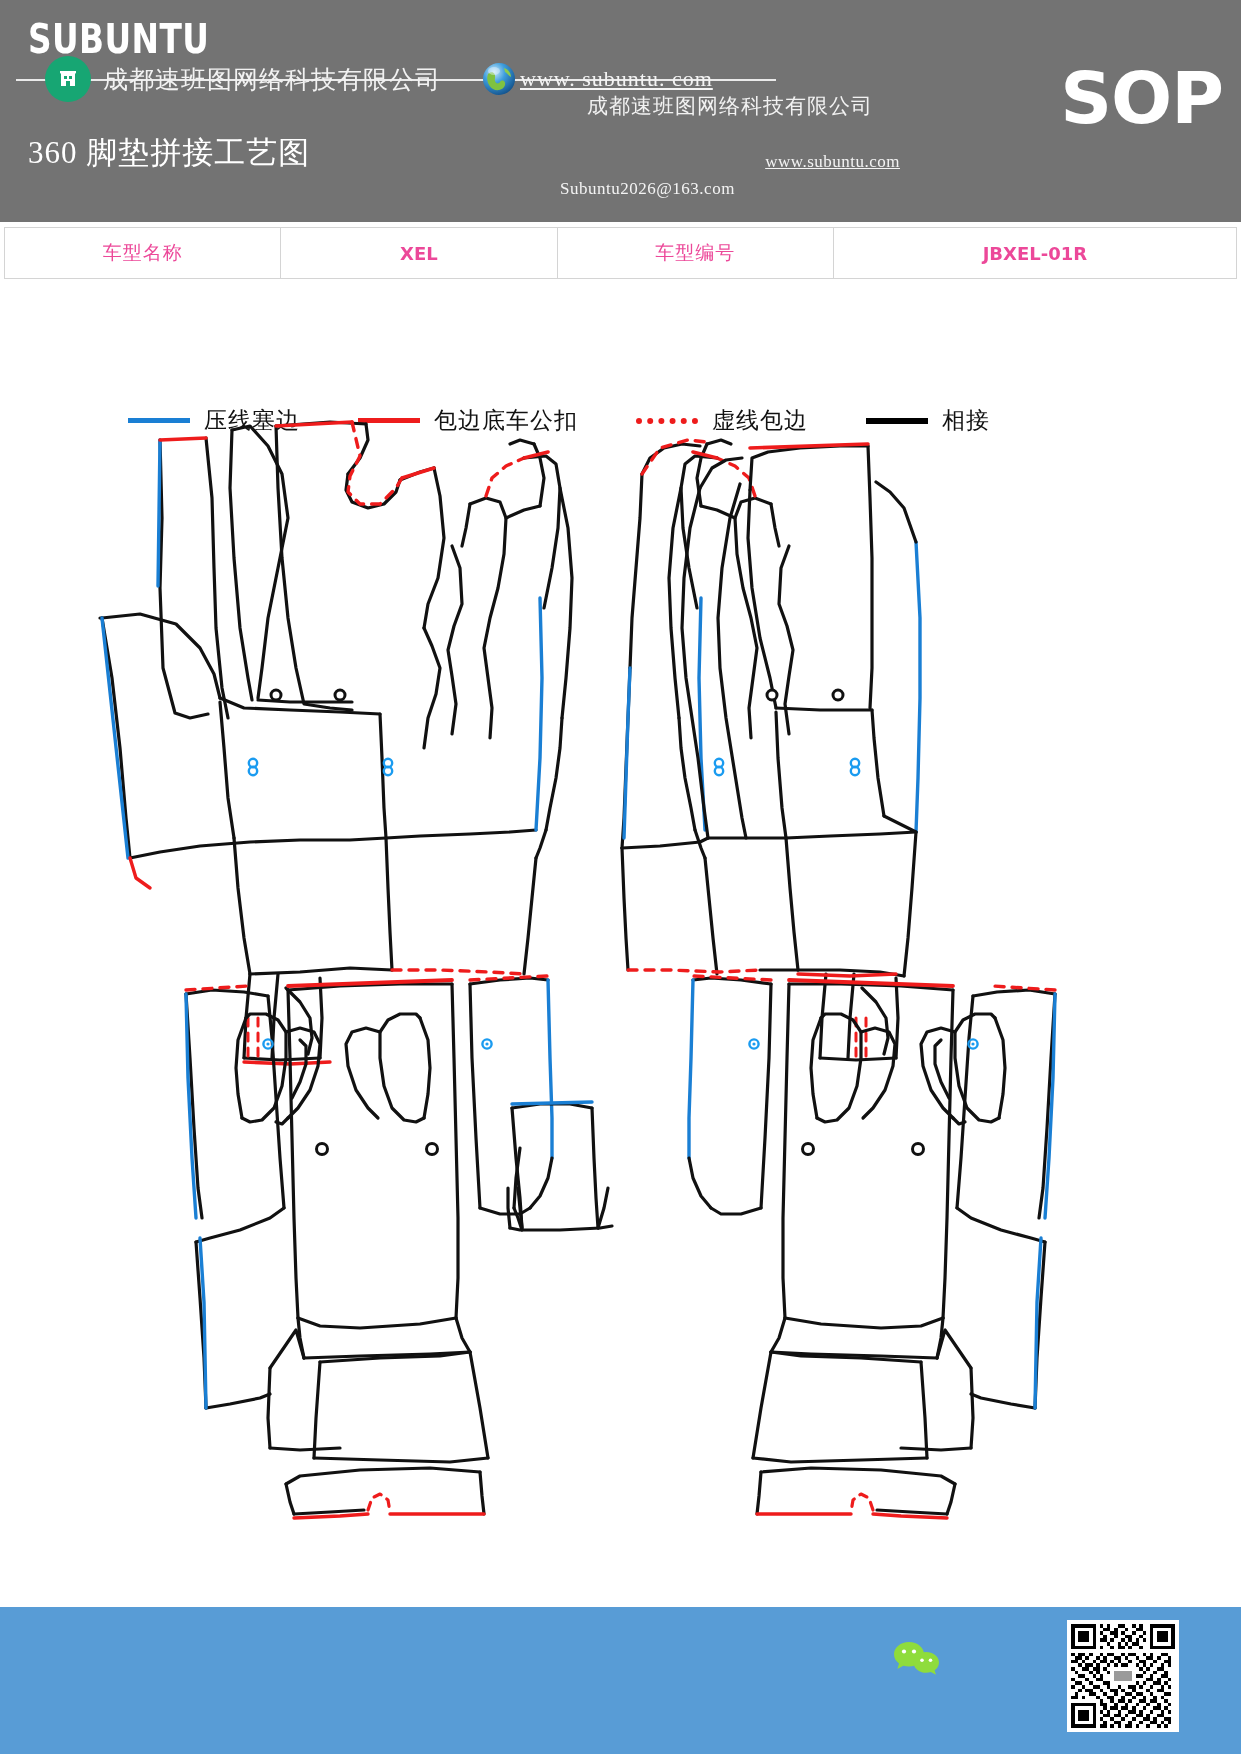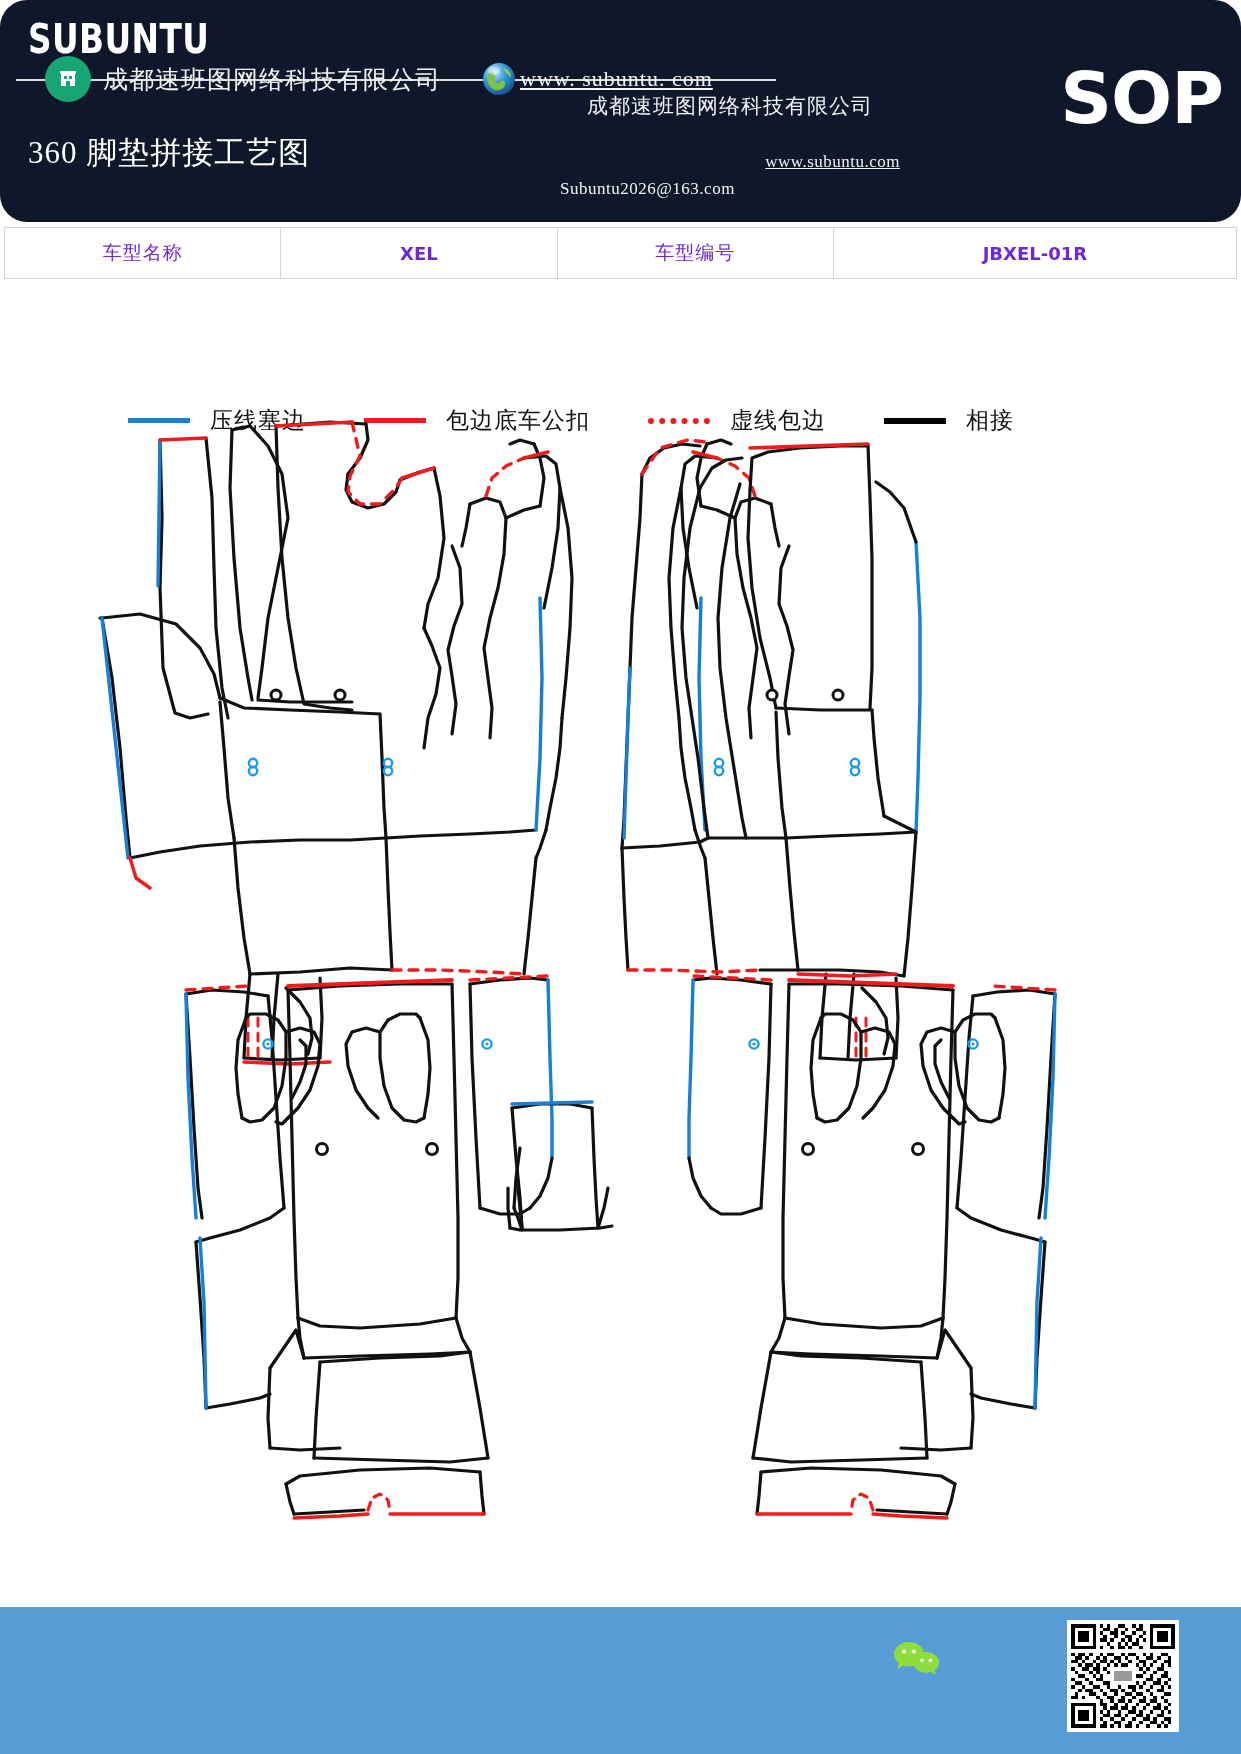--- a/index.html
+++ b/index.html
@@ -14,23 +14,22 @@
     font-family: "Liberation Serif", "DejaVu Serif", serif;
     overflow: hidden;
   }
 
   
   .header {
     position: absolute;
     left: 0; top: 0;
     width: 1241px;
     height: 222px;
-    background: #0f172a;
+    background: #737373;
     box-sizing: border-box;
-    border-radius: 27px;
   }
   .brand {
     position: absolute;
     left: 28px; top: 16px;
     font-family: "DejaVu Sans", sans-serif;
     font-weight: 700;
     font-size: 40px;
     letter-spacing: 0.5px;
     color: #ffffff;
     transform: scaleX(0.82);
@@ -97,21 +96,21 @@
     width: 1233px;
     border-collapse: collapse;
     table-layout: fixed;
   }
   .info-table td {
     border: 1px solid #d4d4d4;
     height: 48px;
     text-align: center;
     vertical-align: middle;
     font-size: 19px;
-    color: #6d28d9;
+    color: #ec4899;
     letter-spacing: 1px;
   }
   .info-table td.val {
     font-family: "DejaVu Sans", sans-serif;
     font-weight: 600;
     font-size: 18px;
     letter-spacing: 0;
   }
   .col-a { width: 22.4%; }
   .col-b { width: 22.4%; }
@@ -126,21 +125,21 @@
     display: flex;
     align-items: center;
     justify-content: flex-start;
     gap: 0;
     padding-left: 128px;
     box-sizing: border-box;
   }
   .legend-item {
     display: flex;
     align-items: center;
-    gap: 20px;
+    gap: 14px;
   }
   .legend-item + .legend-item { margin-left: 58px; }
   .swatch {
     width: 62px;
     height: 5px;
     flex: none;
   }
   .swatch.solid-blue { background: #1a7fd4; }
   .swatch.solid-red  { background: #ee1c1c; }
   .swatch.solid-black{ background: #000000; height: 6px; }

